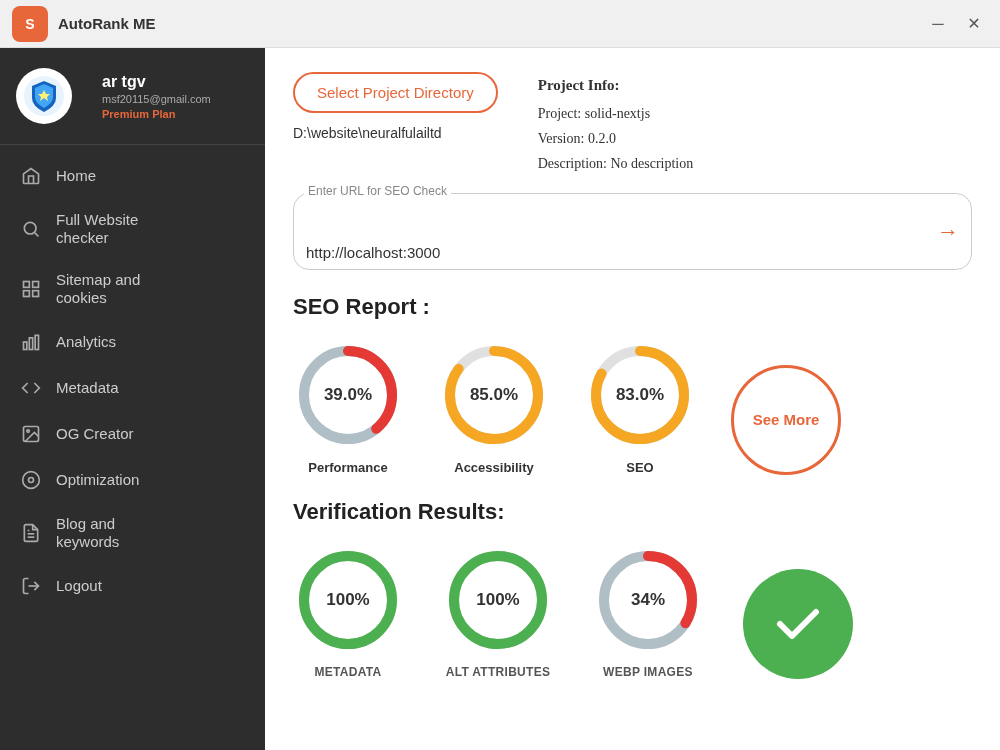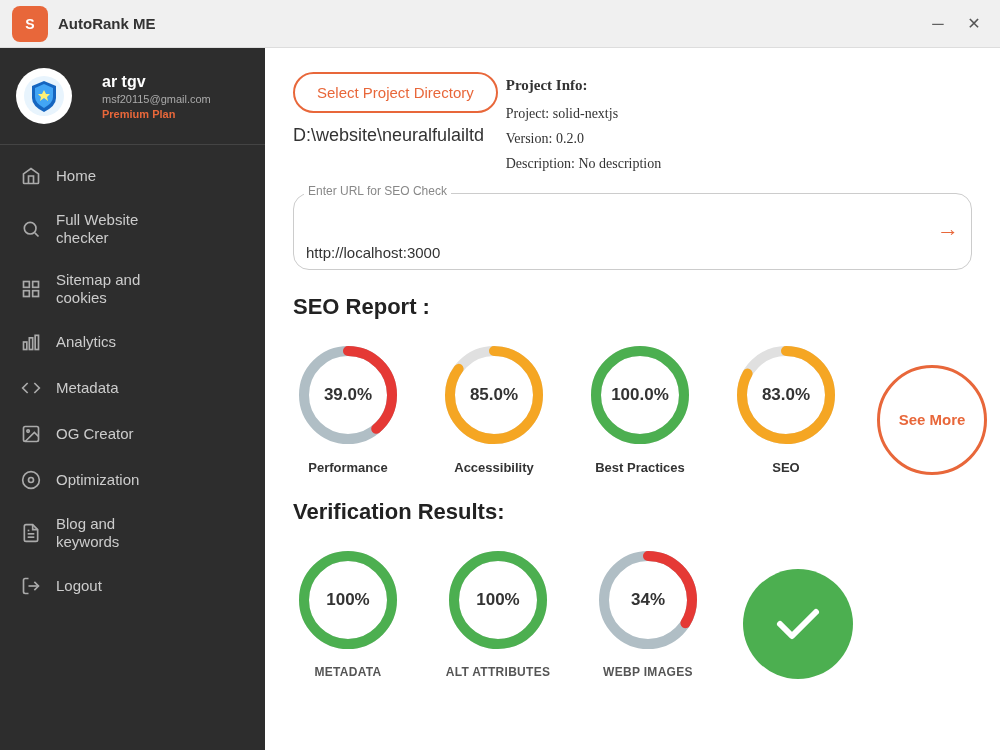--- a/index.html
+++ b/index.html
@@ -84,40 +84,40 @@
     .main-content {
       flex: 1;
       background: white;
       overflow-y: auto;
       padding: 24px 28px;
     }
 
     .top-row {
       display: flex;
       align-items: flex-start;
-      gap: 8px;
+      gap: 40px;
       margin-bottom: 16px;
     }
     .select-dir-btn {
       background: white;
       border: 2px solid #e8673a;
       color: #e8673a;
       padding: 10px 22px;
       border-radius: 24px;
       font-size: 15px;
       cursor: pointer;
       font-weight: 500;
       white-space: nowrap;
     }
 
     .project-info { font-size: 14px; color: #333; line-height: 1.8; font-family: Liberation Serif, serif; }
     .project-info .info-title { font-size: 15px; font-weight: 600; margin-bottom: 2px; }
 
     .directory-path {
-      font-size: 18px;
+      font-size: 14px;
       color: #333;
       margin-bottom: 16px;
       font-weight: 500;
     }
 
     .url-input-wrapper {
       position: relative;
       border: 1.5px solid #ccc;
       border-radius: 16px;
       padding: 4px 12px 8px;
@@ -426,30 +426,20 @@
         <div class="donut-container">
           <svg viewBox="0 0 110 110">
             <circle cx="55" cy="55" r="44" fill="none" stroke="#e0e0e0" stroke-width="10"></circle>
             <circle cx="55" cy="55" r="44" fill="none" stroke="#f5a623" stroke-width="10" stroke-dasharray="276.46" stroke-dashoffset="41.5" stroke-linecap="round"></circle>
           </svg>
           <div class="donut-center">85.0%</div>
         </div>
         <div class="chart-label">Accessibility</div>
       </div>
 
-      <div class="chart-item">
-        <div class="donut-container">
-          <svg viewBox="0 0 110 110">
-            <circle cx="55" cy="55" r="44" fill="none" stroke="#e0e0e0" stroke-width="10"></circle>
-            <circle cx="55" cy="55" r="44" fill="none" stroke="#4caf50" stroke-width="10" stroke-dasharray="276.46" stroke-dashoffset="0" stroke-linecap="round"></circle>
-          </svg>
-          <div class="donut-center">100.0%</div>
-        </div>
-        <div class="chart-label">Best Practices</div>
-      </div>
 
       <div class="chart-item">
         <div class="donut-container">
           <svg viewBox="0 0 110 110">
             <circle cx="55" cy="55" r="44" fill="none" stroke="#e0e0e0" stroke-width="10"></circle>
             <circle cx="55" cy="55" r="44" fill="none" stroke="#f5a623" stroke-width="10" stroke-dasharray="276.46" stroke-dashoffset="47" stroke-linecap="round"></circle>
           </svg>
           <div class="donut-center">83.0%</div>
         </div>
         <div class="chart-label">SEO</div>

